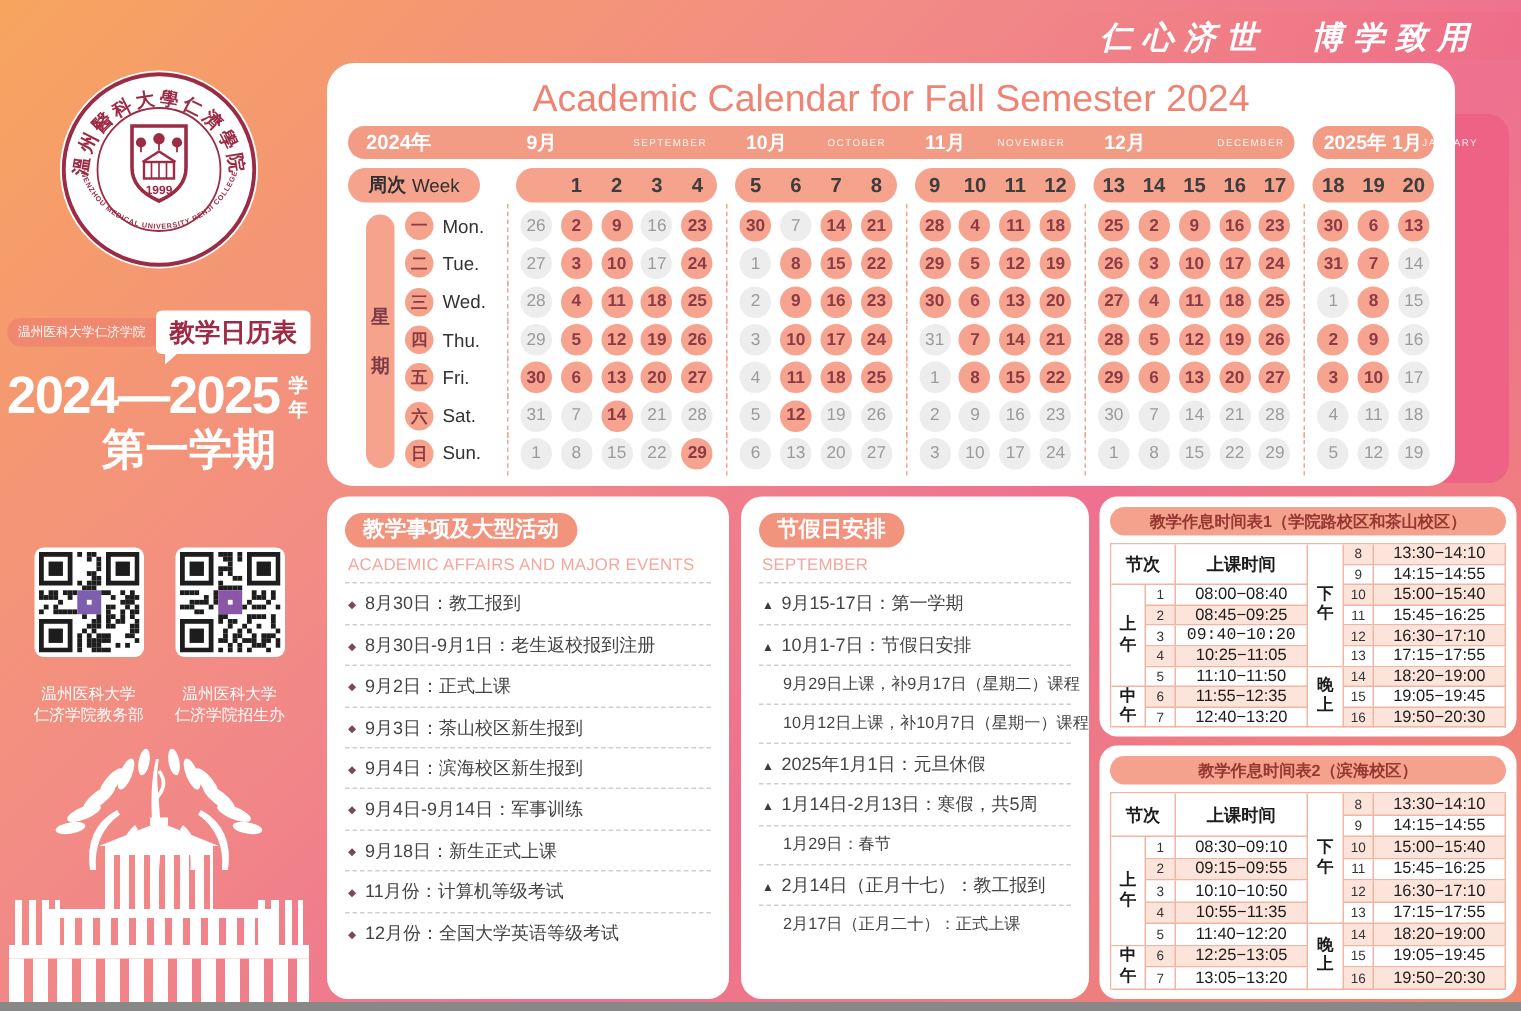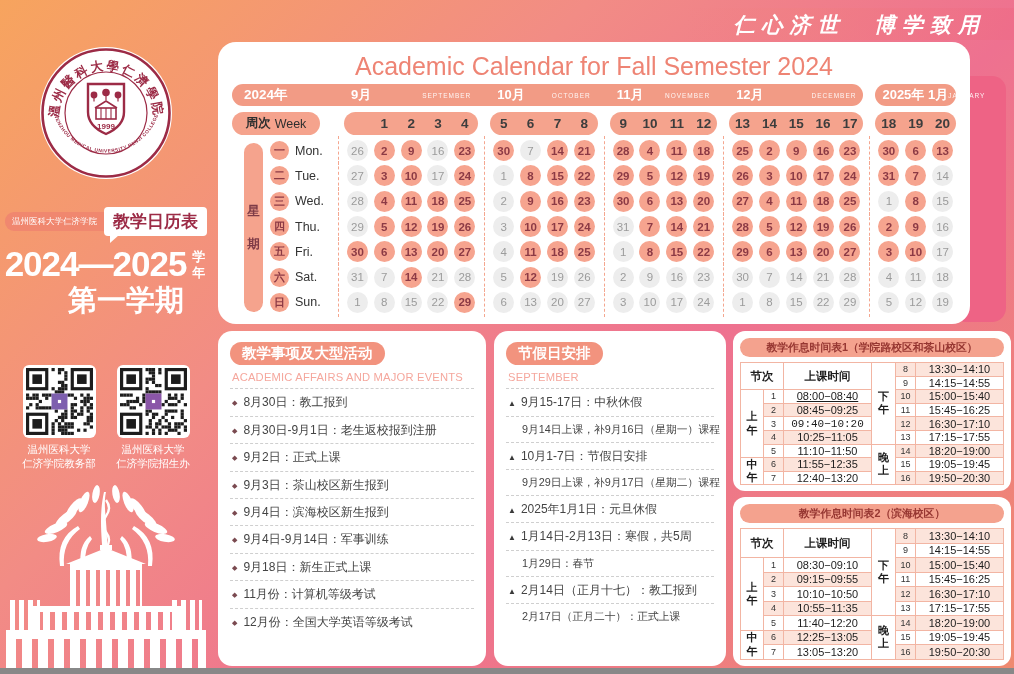--- a/index.html
+++ b/index.html
@@ -18,21 +18,21 @@
   .badge-org{background:#f0876f;color:#fff;font-size:8.5px;padding:5px 7px;border-radius:9px 0 0 9px;line-height:1.1;white-space:nowrap;}
   .badge-title{position:relative;background:#fff;color:#9c2b46;font-weight:800;font-size:17px;padding:3px 9px;border-radius:4px;white-space:nowrap;}
   .badge-title::after{content:'';position:absolute;left:6px;bottom:-7px;border-left:9px solid #fff;border-bottom:8px solid transparent;}
   .years-row{display:flex;align-items:flex-start;justify-content:center;margin-top:10px;color:#fff;}
   .years{font-size:35px;font-weight:800;line-height:1;letter-spacing:-1px;}
   .years-suffix{width:15px;font-size:13px;font-weight:700;line-height:1.2;margin-left:6px;margin-top:3px;word-break:break-all;}
   .term{font-size:29px;font-weight:800;color:#fff;text-align:right;padding-right:28px;margin-top:5px;line-height:1;}
   .qr-row{display:flex;justify-content:center;gap:14px;margin-top:50px;}
   .qr-box{width:80px;display:flex;flex-direction:column;align-items:center;}
   .qr-frame{background:#fff;border-radius:6px;padding:3px;width:73px;height:73px;}
-  .qr-caption{font-size:10.5px;color:#fff;text-align:center;line-height:1.3;margin-top:5px;white-space:nowrap;}
+  .qr-caption{font-size:10.5px;color:#fff;text-align:center;line-height:1.3;margin-top:19px;white-space:nowrap;}
   .tree-wrap{margin:10px auto 0;width:160px;height:88px;}
   
   .bld{position:absolute;bottom:4px;left:50%;transform:translateX(-50%);width:204px;height:122px;}
   .bld div{position:absolute;}
   .b-base{bottom:0;left:2px;width:200px;height:40px;
     background:linear-gradient(#fff,#fff) top/100% 9px no-repeat,
     repeating-linear-gradient(90deg,#fff 0 10px,rgba(255,255,255,0) 10px 16px) bottom/100% 31px no-repeat;}
   .b-mid{bottom:40px;left:27px;width:150px;height:24px;
     background:linear-gradient(#fff,#fff) top/100% 6px no-repeat,
     repeating-linear-gradient(90deg,#fff 0 7px,rgba(255,255,255,0) 7px 12px) bottom/100% 18px no-repeat;}
@@ -1070,31 +1070,31 @@
         </li>
       </ul>
   </section>
 
   <section class="panel holidays-card">
     <span class="panel-title">节假日安排</span>
     <div class="panel-sub">SEPTEMBER</div>
     <ul id="holidays-list" class="plist">
         <li class="hd-item main">
           <span class="hd-bullet">▲</span>
-          <span class="hd-text">9月15-17日：中秋休假</span>
-        </li>
-        <li class="hd-item sub">
-          <span class="hd-text">9月14日上课，补9月16日（星期一）课程</span>
+          <span class="hd-text">9月15-17日：第一学期</span>
         </li>
         <li class="hd-item main">
           <span class="hd-bullet">▲</span>
           <span class="hd-text">10月1-7日：节假日安排</span>
         </li>
         <li class="hd-item sub">
           <span class="hd-text">9月29日上课，补9月17日（星期二）课程</span>
+        </li>
+        <li class="hd-item sub">
+          <span class="hd-text">10月12日上课，补10月7日（星期一）课程</span>
         </li>
         <li class="hd-item main">
           <span class="hd-bullet">▲</span>
           <span class="hd-text">2025年1月1日：元旦休假</span>
         </li>
         <li class="hd-item main">
           <span class="hd-bullet">▲</span>
           <span class="hd-text">1月14日-2月13日：寒假，共5周</span>
         </li>
         <li class="hd-item sub">
@@ -1110,21 +1110,21 @@
       </ul>
   </section>
 
   <section class="tt-card tt-card1">
     <div class="tt-title">教学作息时间表1（学院路校区和茶山校区）</div>
     <div id="tt-grid-0" class="tt-grid">
         <div class="tt-cell tt-head" style="grid-area: 1 / 1 / 3 / 3;">节次</div>
         <div class="tt-cell tt-head" style="grid-area: 1 / 3 / 3 / 4;">上课时间</div>
         <div class="tt-cell tt-group" style="grid-area: 3 / 1 / 8 / 2;">上午</div>
         <div class="tt-cell tt-num" style="grid-area: 3 / 2 / 4 / 3;">1</div>
-        <div class="tt-cell tt-time" style="grid-area: 3 / 3 / 4 / 4; text-decoration: underline;">08:00−08:40</div>
+        <div class="tt-cell tt-time" style="grid-area: 3 / 3 / 4 / 4;">08:00−08:40</div>
         <div class="tt-cell tt-num shade" style="grid-area: 4 / 2 / 5 / 3;">2</div>
         <div class="tt-cell tt-time shade" style="grid-area: 4 / 3 / 5 / 4;">08:45−09:25</div>
         <div class="tt-cell tt-num" style="grid-area: 5 / 2 / 6 / 3;">3</div>
         <div class="tt-cell tt-time" style="grid-area: 5 / 3 / 6 / 4; font-family: Liberation Mono, monospace;">09:40−10:20</div>
         <div class="tt-cell tt-num shade" style="grid-area: 6 / 2 / 7 / 3;">4</div>
         <div class="tt-cell tt-time shade" style="grid-area: 6 / 3 / 7 / 4;">10:25−11:05</div>
         <div class="tt-cell tt-num" style="grid-area: 7 / 2 / 8 / 3;">5</div>
         <div class="tt-cell tt-time" style="grid-area: 7 / 3 / 8 / 4;">11:10−11:50</div>
         <div class="tt-cell tt-group" style="grid-area: 8 / 1 / 10 / 2;">中午</div>
         <div class="tt-cell tt-num shade" style="grid-area: 8 / 2 / 9 / 3;">6</div>

